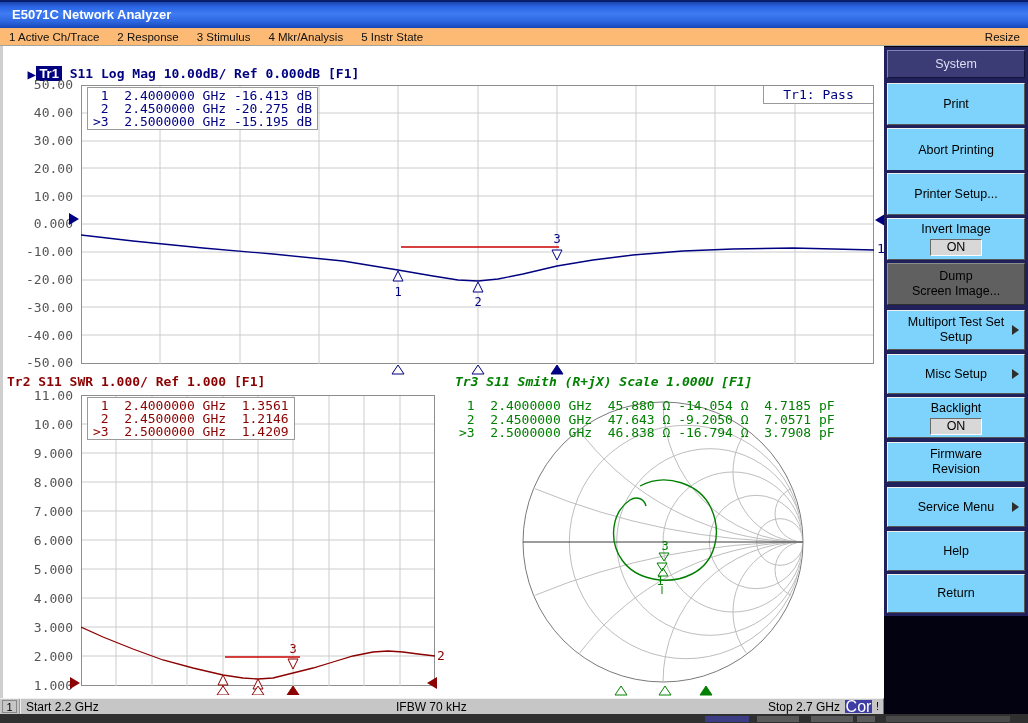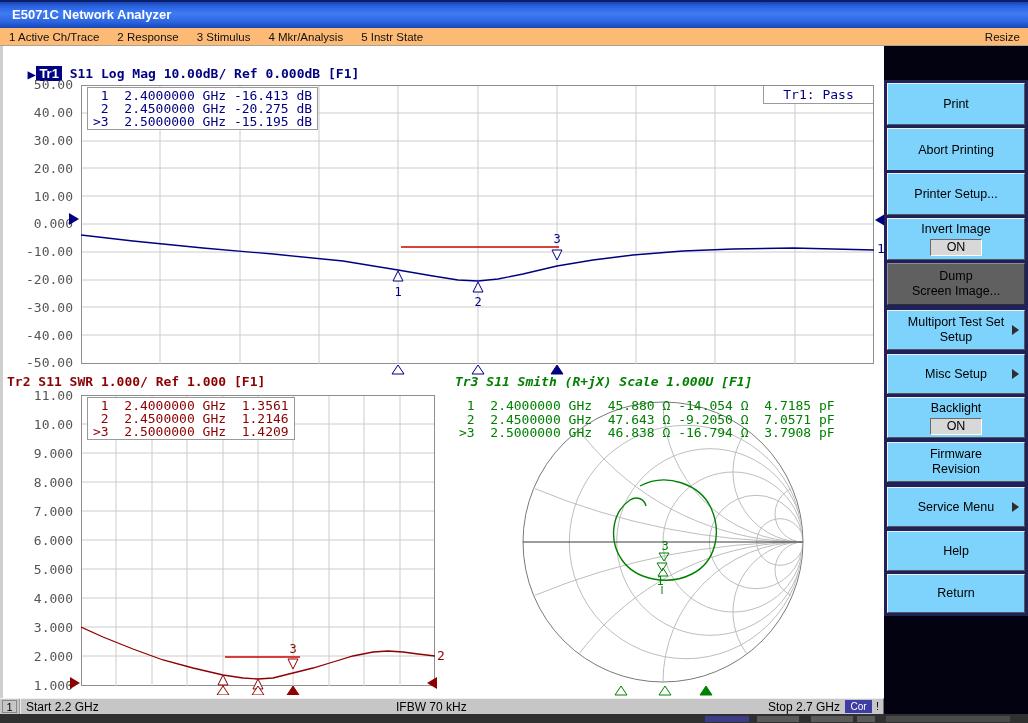--- a/index.html
+++ b/index.html
@@ -60,21 +60,21 @@
   
   .statusbar { position:absolute; left:0; top:698px; width:884px; height:16px; background:#c6c6c6;
     border-top:1px solid #efefef; border-right:1px solid #6e6e6e; font-size:12px; color:#000; }
   .statusbar .cell1 { position:absolute; left:2px; top:1px; width:15px; height:13px; border:1px solid #888;
     background:#c6c6c6; text-align:center; font-size:11px; line-height:12px; }
   .statusbar .sep { position:absolute; left:19px; top:0; width:1px; height:16px; background:#9a9a9a; box-shadow:1px 0 0 #efefef; }
   .statusbar .start { position:absolute; left:26px; top:1px; }
   .statusbar .ifbw { position:absolute; left:396px; top:1px; }
   .statusbar .stop { position:absolute; left:768px; top:1px; }
   .statusbar .cor { position:absolute; left:845px; top:1px; width:27px; height:13px; background:#3d3da4;
-    color:#fff; font-size:10px; line-height:13px; text-align:center; }
+    color:#fff; font-size:16px; line-height:13px; text-align:center; }
   .statusbar .warn { position:absolute; left:876px; top:1px; font-size:11px; }
   .bottomstrip { position:absolute; left:0; top:714px; width:1028px; height:9px; background:#303030; z-index:5; }
   .bottomstrip .blk { position:absolute; top:2px; height:6px; }
 </style>
 </head>
 <body>
 
 <div id="screen">
 
   <div class="titlebar">
@@ -270,20 +270,21 @@
     </svg>
 
     <div class="mkr-free mono tr3c" style="left:456px; top:353px;">
       <div> 1  2.4000000 GHz  45.880 Ω -14.054 Ω  4.7185 pF</div>
       <div> 2  2.4500000 GHz  47.643 Ω -9.2050 Ω  7.0571 pF</div>
       <div>&gt;3  2.5000000 GHz  46.838 Ω -16.794 Ω  3.7908 pF</div>
     </div>
   </div>
 
   <div class="sidebar">
+    <div class="sk hdr" style="top:4px; height:28px;">System</div>
     <div class="sk" style="top:37px; height:42px;">Print</div>
     <div class="sk" style="top:82px; height:44px;">Abort Printing</div>
     <div class="sk" style="top:127px; height:42px;">Printer Setup...</div>
     <div class="sk" style="top:172px; height:42px;">
       <span>Invert Image</span>
       <span class="on">ON</span>
     </div>
     <div class="sk pressed" style="top:217px; height:42px;">Dump
 Screen Image...</div>
     <div class="sk" style="top:264px; height:40px;">

